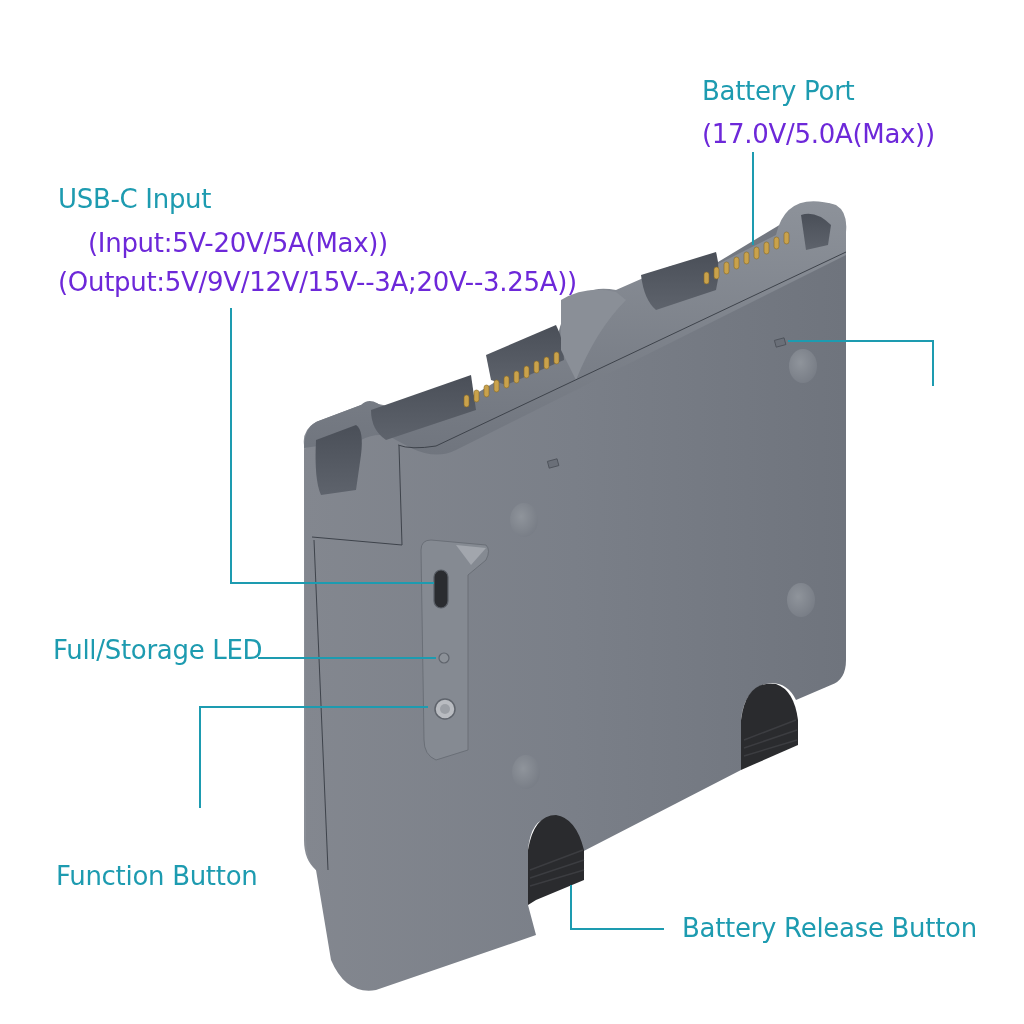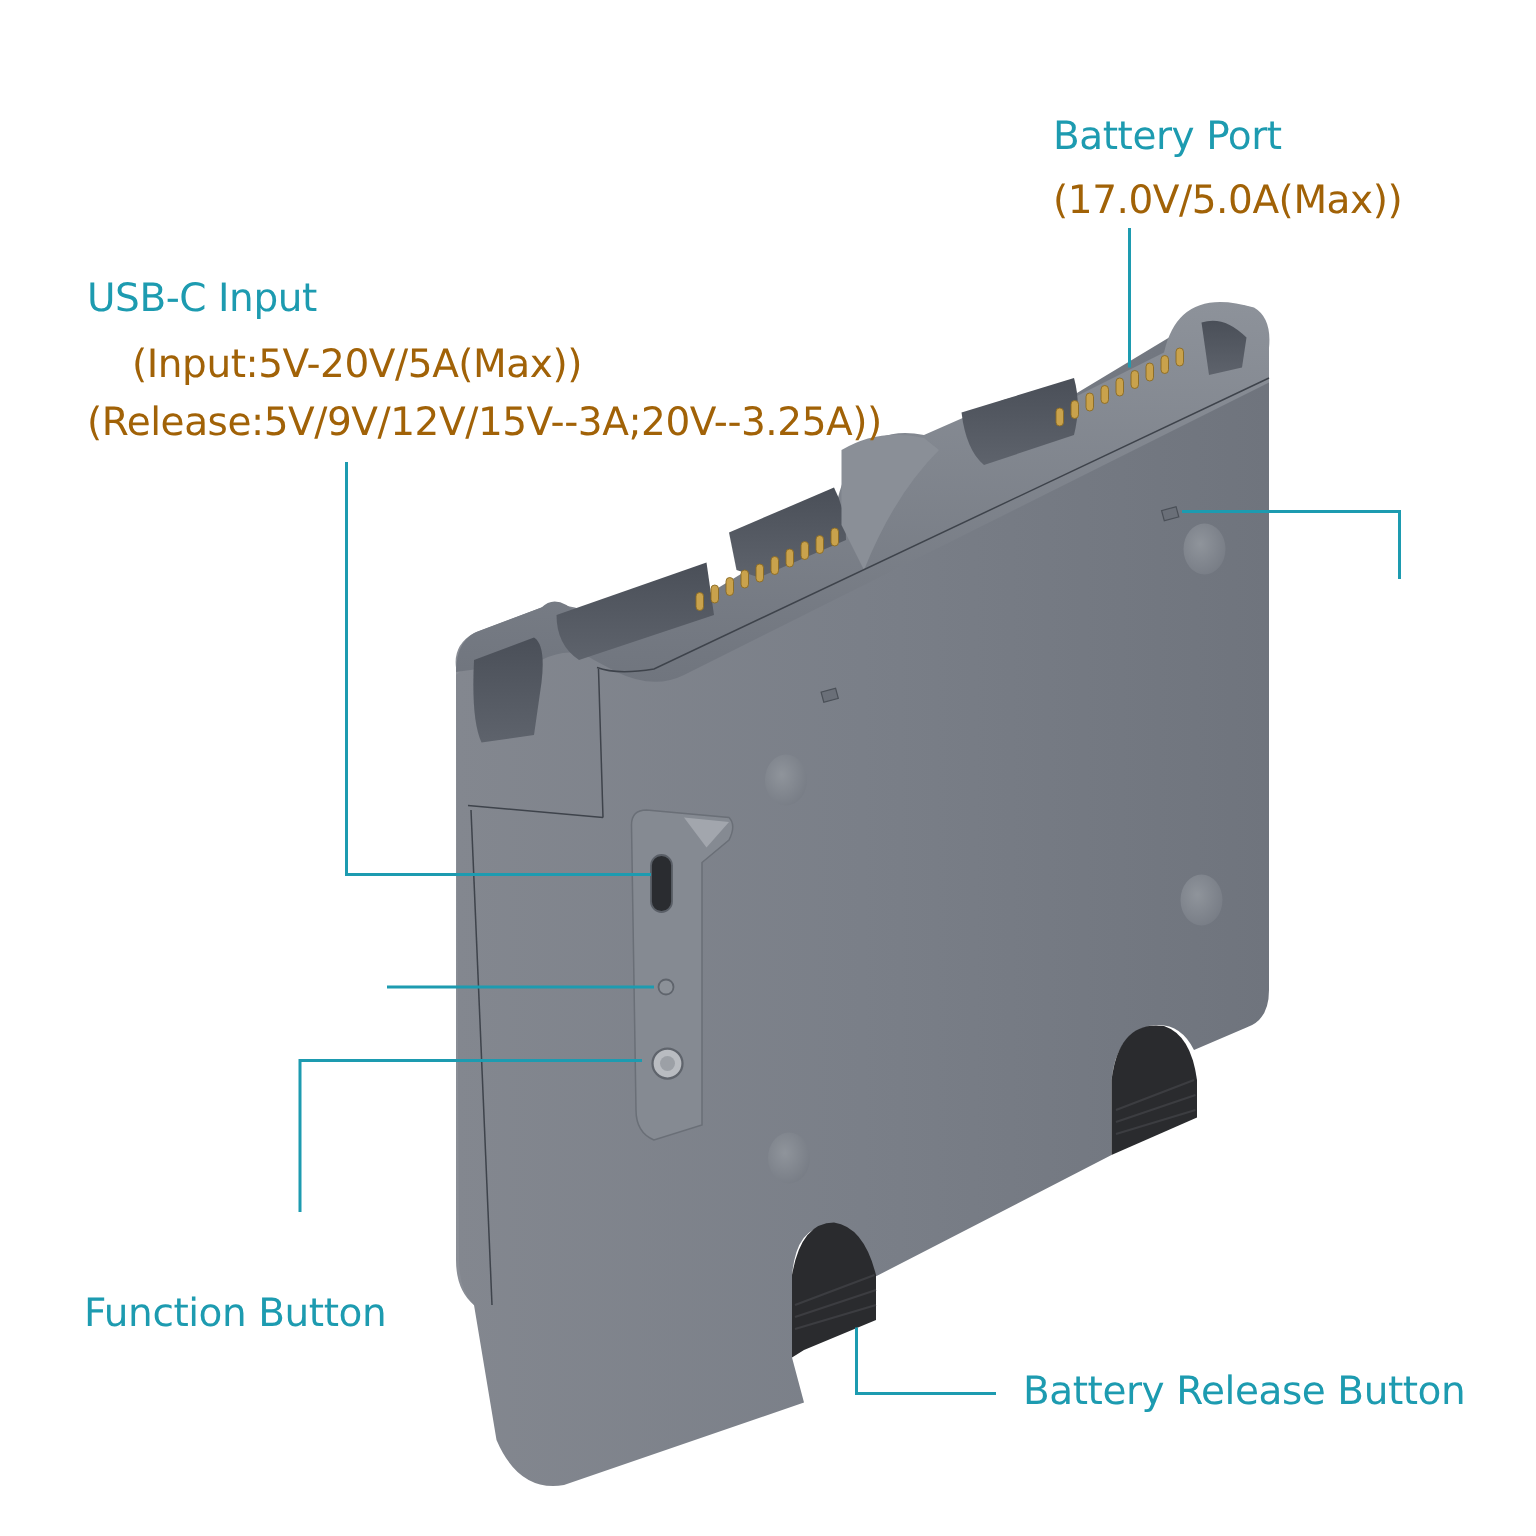--- a/index.html
+++ b/index.html
@@ -2,21 +2,21 @@
 <html><head>
   <meta charset="utf-8">
   <style>
     html, body { margin: 0; padding: 0; background: #ffffff; }
     body { width: 1024px; height: 1024px; position: relative; overflow: hidden;
            font-family: "DejaVu Sans", "Liberation Sans", sans-serif; }
     .stage { position: absolute; left: 16px; top: 0; width: 1024px; height: 812px; }
     .device { position: absolute; left: 0; top: 0; width: 1024px; height: 1024px; }
     .label { position: absolute; white-space: nowrap; line-height: 1; letter-spacing: -0.3px; }
     .label.title { color: #1d9bb0; font-size: 26px; }
-    .label.spec { color: #a16207; font-size: 26px; }
+    .label.spec { color: #6d28d9; font-size: 26px; }
     .leaders { position: absolute; left: 0; top: 0; width: 1024px; height: 1024px; pointer-events: none; }
   </style>
 </head>
 <body>
 
 <div class="stage">
 
   <svg class="device" viewBox="0 0 1024 1024" xmlns="http://www.w3.org/2000/svg">
     <defs>
       <linearGradient id="bodyGrad" x1="0" y1="0" x2="1" y2="0">
@@ -145,20 +145,21 @@
       <polyline points="184,808 184,707 412,707"></polyline>
       <polyline points="555,885 555,929 648,929"></polyline>
     </g>
   </svg>
 
   <div class="label title" style="left:686px; top:78px;">Battery Port</div>
   <div class="label spec" style="left:686px; top:121px;">(17.0V/5.0A(Max))</div>
 
   <div class="label title" style="left:42px; top:186px;">USB-C Input</div>
   <div class="label spec" style="left:42px; top:230px;margin-left:30px;">(Input:5V-20V/5A(Max))</div>
-  <div class="label spec" style="left:42px; top:269px;">(Release:5V/9V/12V/15V--3A;20V--3.25A))</div>
+  <div class="label spec" style="left:42px; top:269px;">(Output:5V/9V/12V/15V--3A;20V--3.25A))</div>
 
 
+  <div class="label title" style="left:37px; top:637px;">Full/Storage LED</div>
 
   <div class="label title" style="left:40px; top:831px;margin-top:32px;">Function Button</div>
 
   <div class="label title" style="left:666px; top:915px;">Battery Release Button</div>
 </div>
 
 </body></html>

